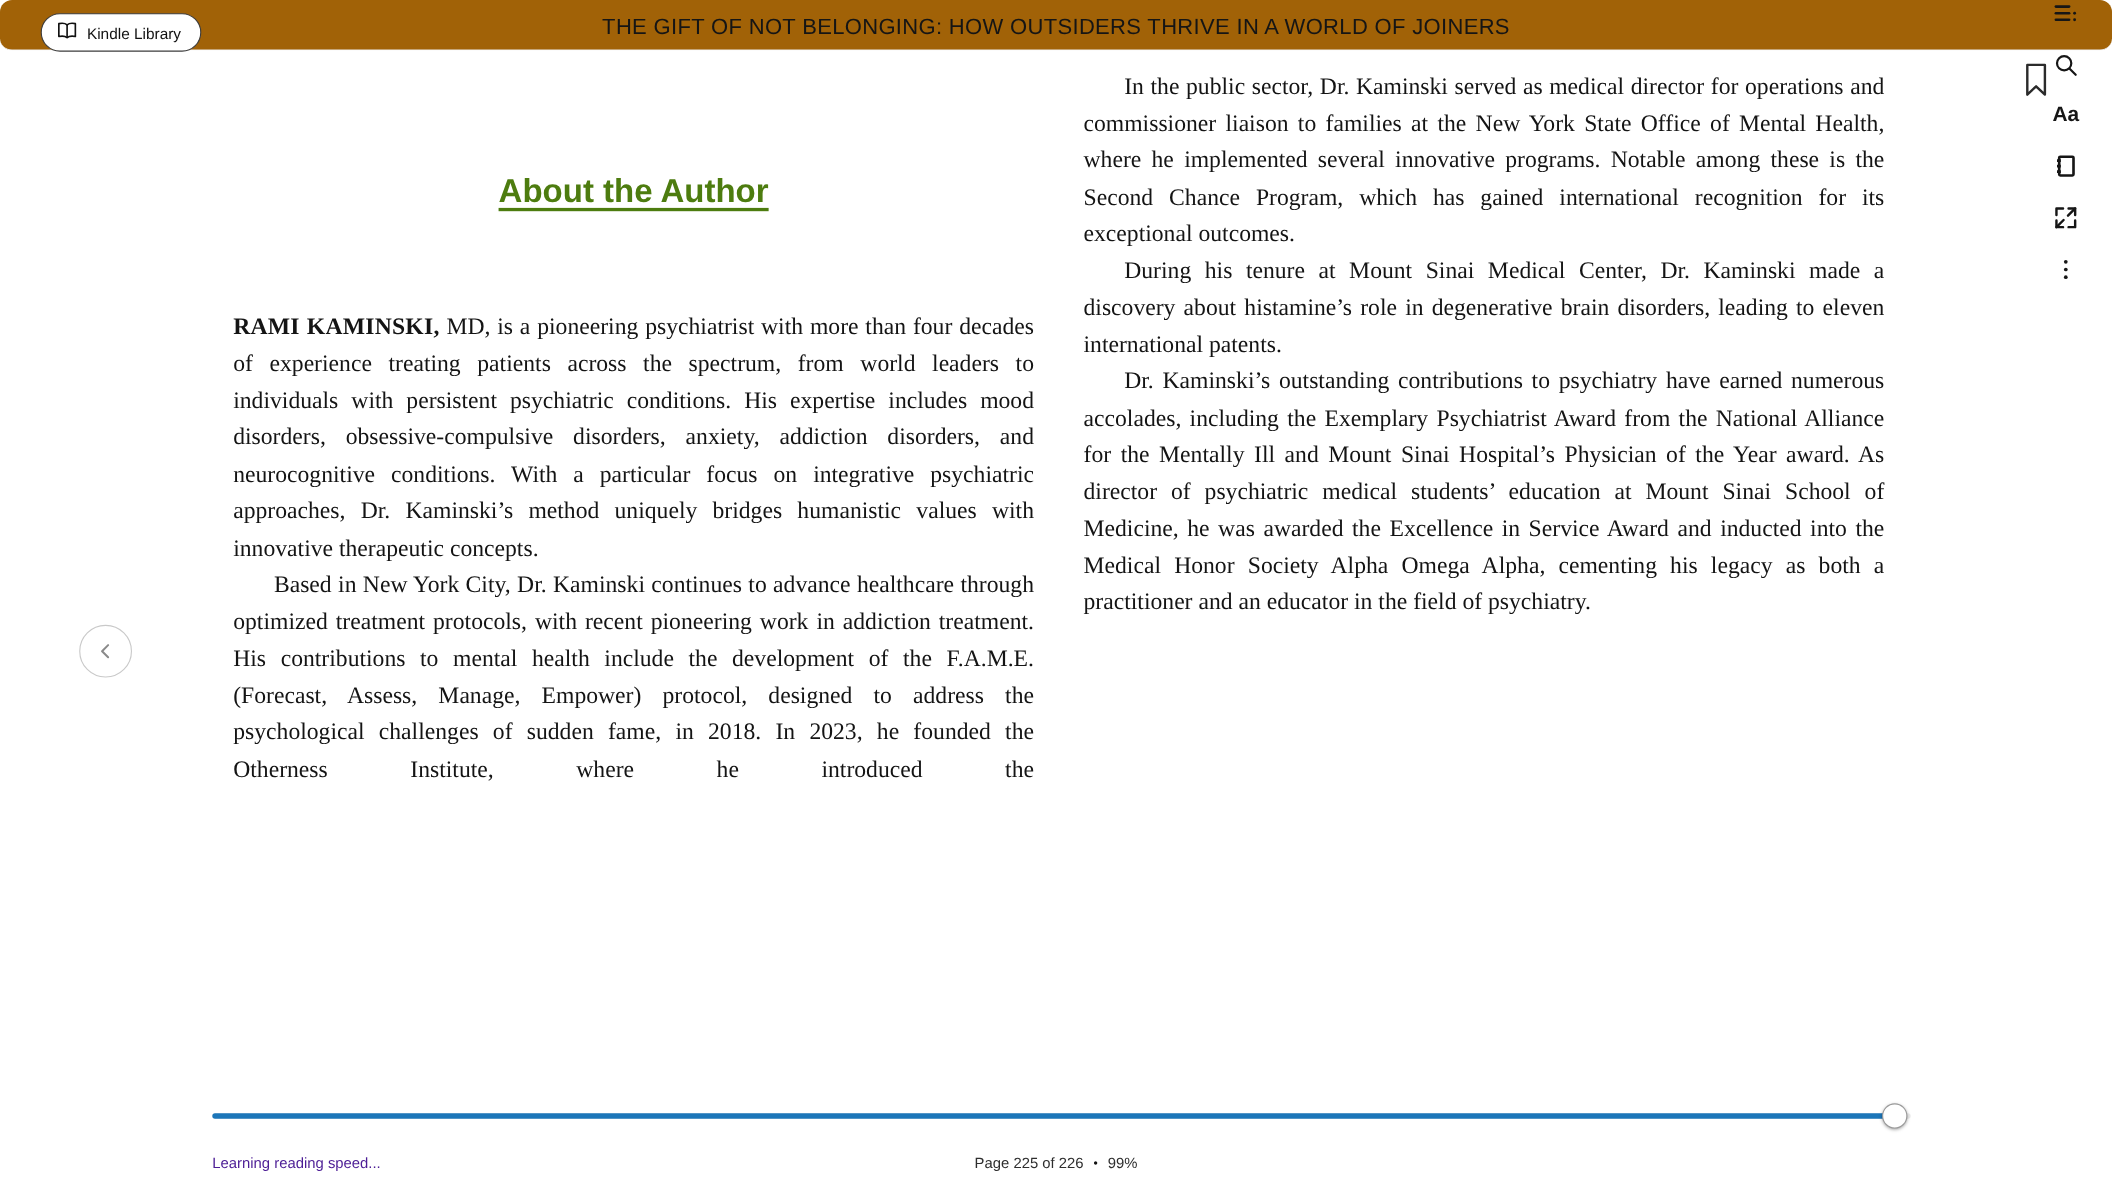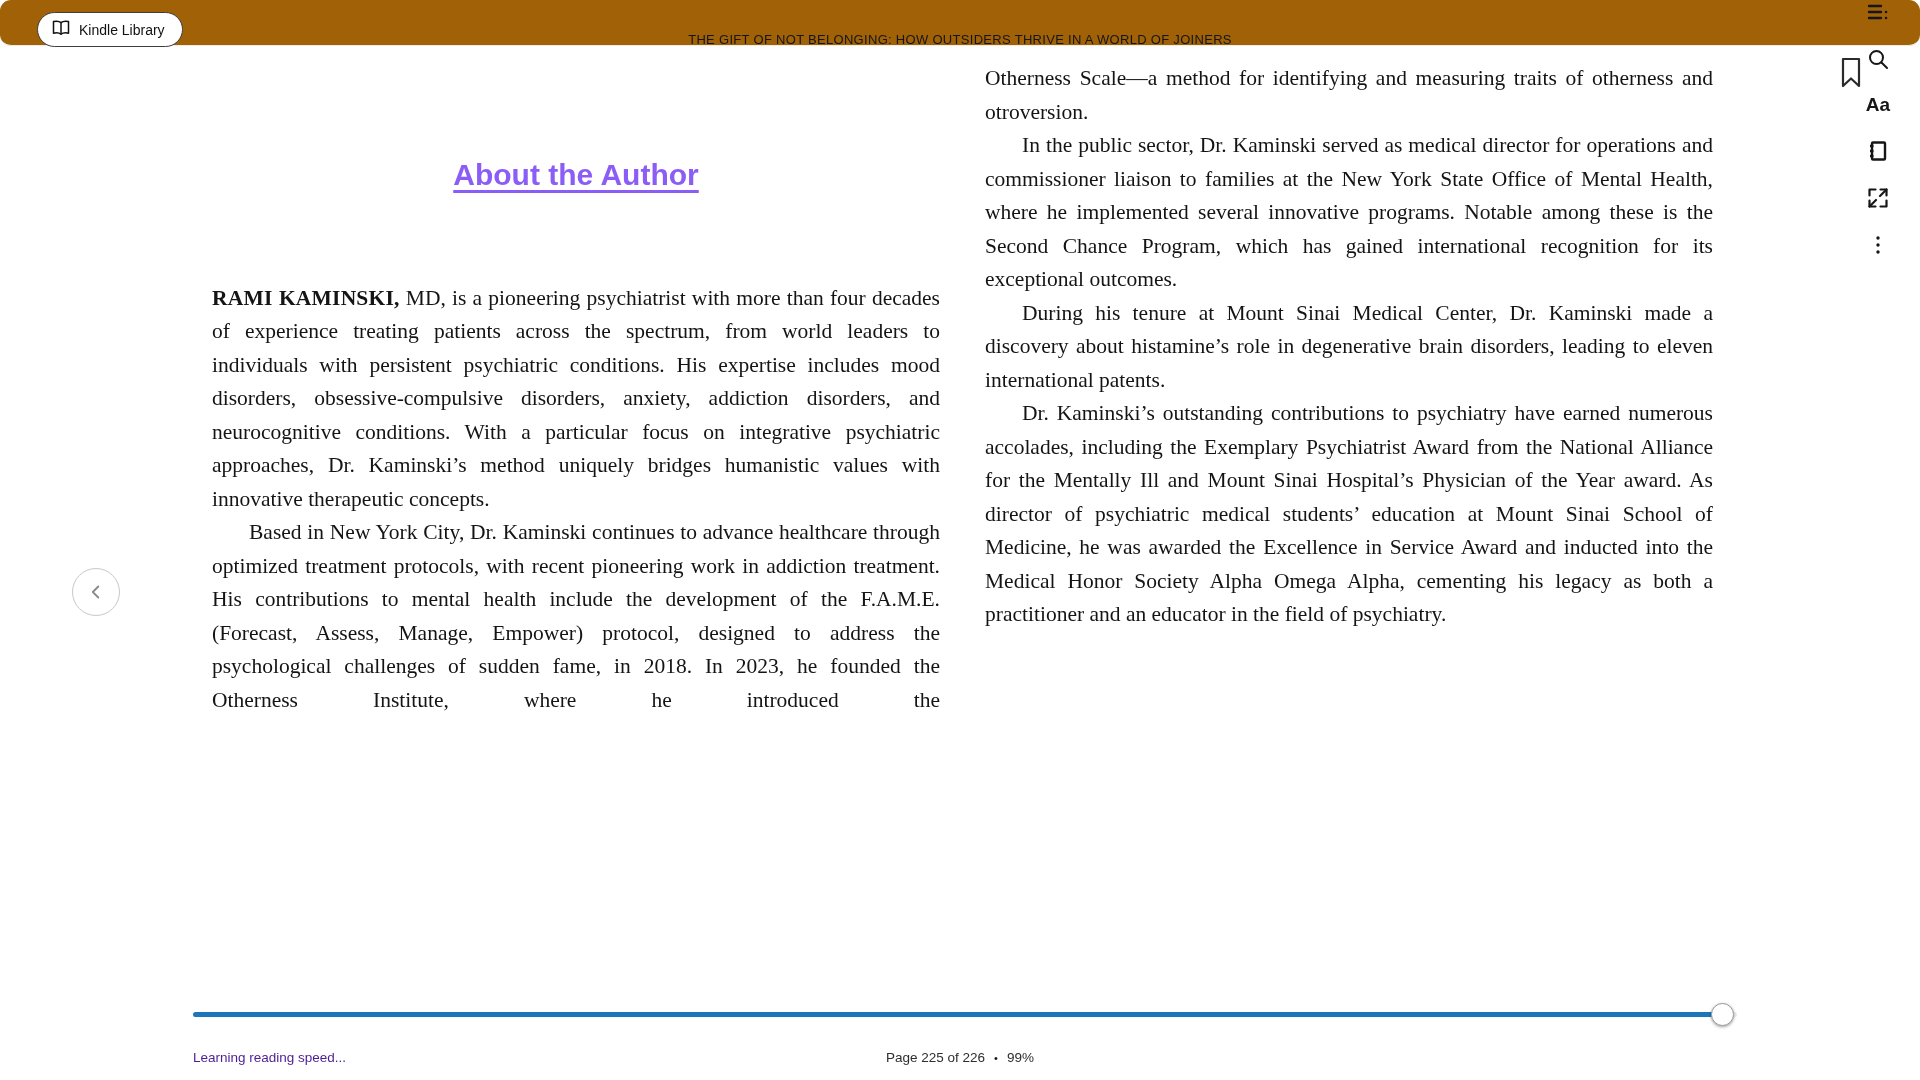--- a/index.html
+++ b/index.html
@@ -6,43 +6,43 @@
   html, body { width: 1920px; height: 1080px; overflow: hidden; background: #fff;
     font-family: "Liberation Sans", sans-serif; }
 
   
   .topbar { position: absolute; top: 0; left: 0; width: 1920px; height: 46px;
     background: #a16207; border-bottom: 1px solid #ebebeb; z-index: 5; border-radius: 11px; }
   .library-btn { position: absolute; left: 37px; top: 12px; height: 35px;
     display: inline-flex; align-items: center; gap: 8px; padding: 0 17px 0 13px;
     border: 1.5px solid #3d3d3d; border-radius: 18px; background: #fff; cursor: pointer; }
   .library-btn span.lbl { font-size: 14px; color: #111; }
-  .book-title { position: absolute; left: 50%; top: 14px; transform: translateX(-50%);
-    height: 51px; display: flex; align-items: center; font-size: 13px; color: #151515;
+  .book-title { position: absolute; left: 50%; top: 0; transform: translateX(-50%);
+    height: 51px; display: flex; align-items: center; font-size: 20px; color: #151515;
     letter-spacing: 0.3px; white-space: nowrap; }
   .top-icons { position: absolute; right: 28px; top: 0; height: 51px;
     display: flex; align-items: center; gap: 23px; flex-direction: column; }
   .icon-btn { width: 28px; height: 28px; display: flex; align-items: center;
     justify-content: center; cursor: pointer; color: #161616; }
   .icon-btn svg { display: block; }
   .aa-label { font-size: 19px; font-weight: 700; color: #161616;
     font-family: "Liberation Sans", sans-serif; }
 
   
   .bookmark { position: absolute; right: 57px; top: 57px; cursor: pointer; }
 
   
   .page-area { position: absolute; top: 52px; left: 0; width: 1920px; height: 940px; }
   .col { position: absolute; width: 728px; font-family: "Liberation Serif", serif;
     font-size: 21.5px; line-height: 33.5px; color: #141414; text-align: justify; }
   .col-left  { left: 212px; top: 0; }
   .col-right { left: 985px; top: 0; }
   .section-heading-wrap { margin-top: 106px; text-align: center; }
   .section-heading { font-family: "Liberation Sans", sans-serif; font-size: 30px;
-    font-weight: 700; color: #8b5cf6; text-decoration: underline;
+    font-weight: 700; color: #4d7c0f; text-decoration: underline;
     text-underline-offset: 5px; cursor: pointer; }
   .col-left p.first { margin-top: 86px; font-family: Liberation Serif, serif; }
   .col p.indent { text-indent: 37px; }
   .col p.continues { text-align-last: justify; }
   .col-right p:first-child { margin-top: 10px; }
   .lead-bold { font-weight: 700; letter-spacing: 0.2px; }
 
   
   .nav-prev { position: absolute; left: 72px; top: 516px; width: 48px; height: 48px;
     border-radius: 50%; border: 1px solid #c9c9c9; background: #fff;
@@ -136,21 +136,20 @@
 
   <div class="col col-left">
     <div class="section-heading-wrap">
       <span class="section-heading">About the Author</span>
     </div>
     <p class="first"><span class="lead-bold">RAMI KAMINSKI,</span><span> MD, is a pioneering psychiatrist with more than four decades of experience treating patients across the spectrum, from world leaders to individuals with persistent psychiatric conditions. His expertise includes mood disorders, obsessive-compulsive disorders, anxiety, addiction disorders, and neurocognitive conditions. With a particular focus on integrative psychiatric approaches, Dr. Kaminski’s method uniquely bridges humanistic values with innovative therapeutic concepts.</span></p>
     <p class="indent continues">Based in New York City, Dr. Kaminski continues to advance healthcare through optimized treatment protocols, with recent pioneering work in addiction treatment. His contributions to mental health include the development of the F.A.M.E. (Forecast, Assess, Manage, Empower) protocol, designed to address the psychological challenges of sudden fame, in 2018. In 2023, he founded the Otherness Institute, where he introduced the</p>
   </div>
 
   <div class="col col-right">
-    <p>Otherness Scale—a method for identifying and measuring traits of otherness and otroversion.</p>
     <p class="indent">In the public sector, Dr. Kaminski served as medical director for operations and commissioner liaison to families at the New York State Office of Mental Health, where he implemented several innovative programs. Notable among these is the Second Chance Program, which has gained international recognition for its exceptional outcomes.</p>
     <p class="indent">During his tenure at Mount Sinai Medical Center, Dr. Kaminski made a discovery about histamine’s role in degenerative brain disorders, leading to eleven international patents.</p>
     <p class="indent">Dr. Kaminski’s outstanding contributions to psychiatry have earned numerous accolades, including the Exemplary Psychiatrist Award from the National Alliance for the Mentally Ill and Mount Sinai Hospital’s Physician of the Year award. As director of psychiatric medical students’ education at Mount Sinai School of Medicine, he was awarded the Excellence in Service Award and inducted into the Medical Honor Society Alpha Omega Alpha, cementing his legacy as both a practitioner and an educator in the field of psychiatry.</p>
   </div>
 
   <div class="nav-prev">
     <svg width="22" height="22" viewBox="0 0 24 24" fill="none" stroke="#8a8a8a" stroke-width="2" stroke-linecap="round" stroke-linejoin="round">
       <polyline points="14.5,6 8.5,12 14.5,18"></polyline>
     </svg>
   </div>

